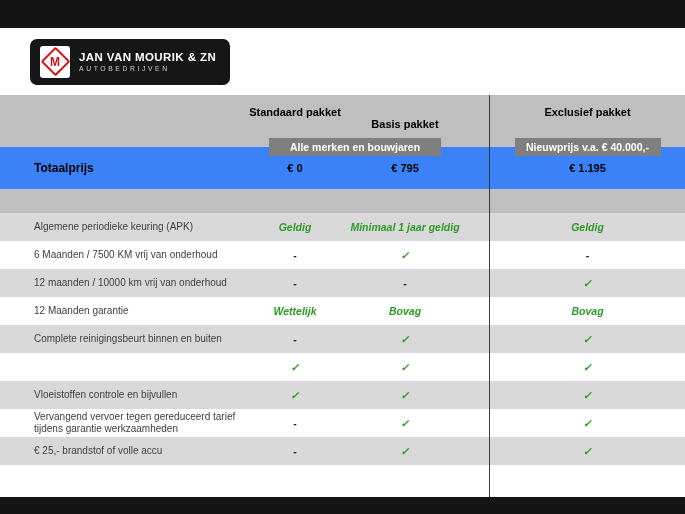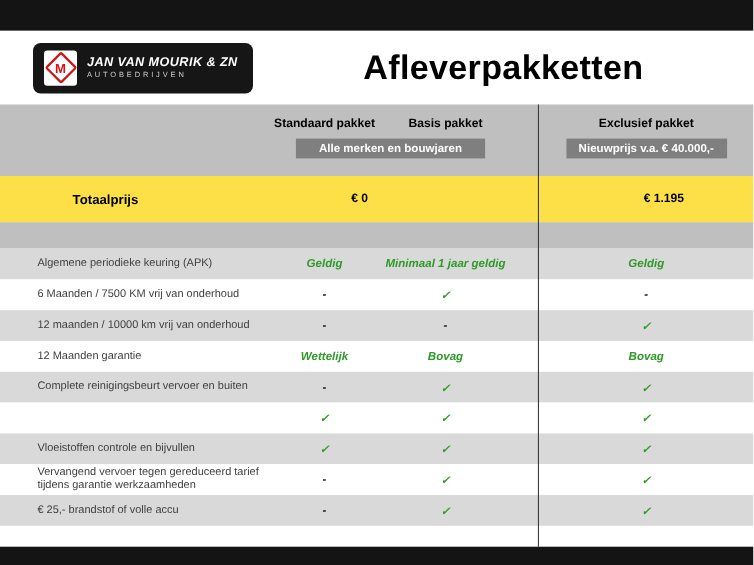--- a/index.html
+++ b/index.html
@@ -12,37 +12,37 @@
   .bottombar{position:absolute;left:0;bottom:0;width:100%;height:17px;background:var(--bar,#141414);}
 
   header{height:67px;display:flex;align-items:center;padding-left:30px;box-sizing:border-box;background:#fff;}
   .logo{background:#161616;border-radius:7px;display:flex;align-items:center;gap:9px;
         padding:7px 14px 7px 10px;height:46px;box-sizing:border-box;}
   .emblem{width:30px;height:32px;background:#fff;border-radius:3px;position:relative;
           display:flex;align-items:center;justify-content:center;flex:0 0 auto;}
   .emblem .diamond{position:absolute;width:17px;height:17px;border:2.5px solid #cf1418;
           transform:rotate(45deg);border-radius:2px;}
   .emblem .m-letter{position:relative;color:#cf1418;font-weight:900;font-size:12px;}
-  .logo-line1{color:#fff;font-weight:700;font-size:11.5px;letter-spacing:0.4px;white-space:nowrap;font-style:italic;}
+  .logo-line1{color:#fff;font-weight:700;font-size:11.5px;letter-spacing:0.4px;white-space:nowrap;}
   .logo-line2{color:#cfcfcf;font-size:6.8px;letter-spacing:2.6px;margin-top:2px;white-space:nowrap;}
   h1{flex:1;text-align:center;margin:0;font-size:31px;font-weight:800;color:#000;letter-spacing:0.3px;}
 
   .grid{display:grid;grid-template-columns:245px 100px 120px 25px 1fr;}
   .c1{grid-column:2;} .c2{grid-column:3;} .c3{grid-column:5;}
 
-  .band{background:var(--band,#bfbfbf);height:65px;padding-top:11px;box-sizing:border-box;}
+  .band{background:var(--band,#bfbfbf);height:52px;padding-top:11px;box-sizing:border-box;}
   .pkg-head{text-align:center;font-weight:700;font-size:11px;color:#000;}
   .band-badges{margin-top:8px;}
   .badge-wrap{display:flex;justify-content:center;align-items:center;}
   .badge-left{grid-column:2/4;} .badge-right{grid-column:5;}
   .badge{background:var(--badge,#7f7f7f);color:#fff;font-weight:700;font-size:10.5px;
          padding:3px 0;text-align:center;}
   .badge.wide{width:172px;} .badge.narrow{width:146px;}
 
-  .total-row{height:42px;align-items:center;background:#fde047;padding-left:32px;}
+  .total-row{height:42px;align-items:center;background:#3b82f6;}
   .total-label{font-weight:700;font-size:12px;padding-left:34px;color:#000;}
   .total-val{text-align:center;font-weight:700;font-size:11px;color:#000;}
 
   .spacer-band{height:24px;background:var(--band,#bfbfbf);}
 
   .feature-row{min-height:28px;align-items:center;background:#fff;}
   .feature-row.shaded{background:var(--rowalt,#d9d9d9);}
   .label-cell{padding-left:34px;padding-right:8px;font-size:10px;color:#404040;line-height:1.25;}
   .value-cell{text-align:center;font-size:10.5px;font-weight:700;font-style:italic;}
   .value-cell.green{color:var(--green,#2e9b27);}
@@ -61,44 +61,44 @@
     <div class="logo">
       <div class="emblem">
         <span class="diamond"></span>
         <span class="m-letter">M</span>
       </div>
       <div class="logo-text">
         <div class="logo-line1">JAN VAN MOURIK &amp; ZN</div>
         <div class="logo-line2">AUTOBEDRIJVEN</div>
       </div>
     </div>
-    <h1>Afleverpakketten</h1>
   </header>
 
   <div class="band">
     <div class="grid band-heads">
       <div></div>
       <div class="pkg-head c1">Standaard pakket</div>
+      <div class="pkg-head c3">Exclusief pakket</div>
       <div class="pkg-head c2">Basis pakket</div>
-      <div class="pkg-head c3">Exclusief pakket</div>
     </div>
     <div class="grid band-badges">
       <div></div>
       <div class="badge-wrap badge-left">
         <span class="badge wide">Alle merken en bouwjaren</span>
       </div>
       <div class="badge-wrap badge-right">
         <span class="badge narrow">Nieuwprijs v.a. € 40.000,-</span>
       </div>
     </div>
   </div>
 
   <div class="grid total-row">
     <div class="total-label">Totaalprijs</div>
     <div class="total-val c1">€ 0</div>
+    <div class="total-val c2">€ 795</div>
     <div class="total-val c3">€ 1.195</div>
   </div>
 
   <div class="spacer-band"></div>
 
   <div id="feature-rows">
       <div class="grid feature-row shaded">
         <div class="label-cell">Algemene periodieke keuring (APK)</div>
         <div class="value-cell c1 green">Geldig</div>
         <div class="value-cell c2 green">Minimaal 1 jaar geldig</div>
@@ -116,21 +116,21 @@
         <div class="value-cell c2 dash">-</div>
         <div class="value-cell c3 green">✓</div>
       </div>
       <div class="grid feature-row">
         <div class="label-cell">12 Maanden  garantie</div>
         <div class="value-cell c1 green">Wettelijk</div>
         <div class="value-cell c2 green">Bovag</div>
         <div class="value-cell c3 green">Bovag</div>
       </div>
       <div class="grid feature-row shaded">
-        <div class="label-cell">Complete reinigingsbeurt vervoer en buiten</div>
+        <div class="label-cell">Complete reinigingsbeurt binnen en buiten</div>
         <div class="value-cell c1 dash">-</div>
         <div class="value-cell c2 green">✓</div>
         <div class="value-cell c3 green">✓</div>
       </div>
       <div class="grid feature-row">
         <div class="value-cell c1 green">✓</div>
         <div class="value-cell c2 green">✓</div>
         <div class="value-cell c3 green">✓</div>
       </div>
       <div class="grid feature-row shaded">

